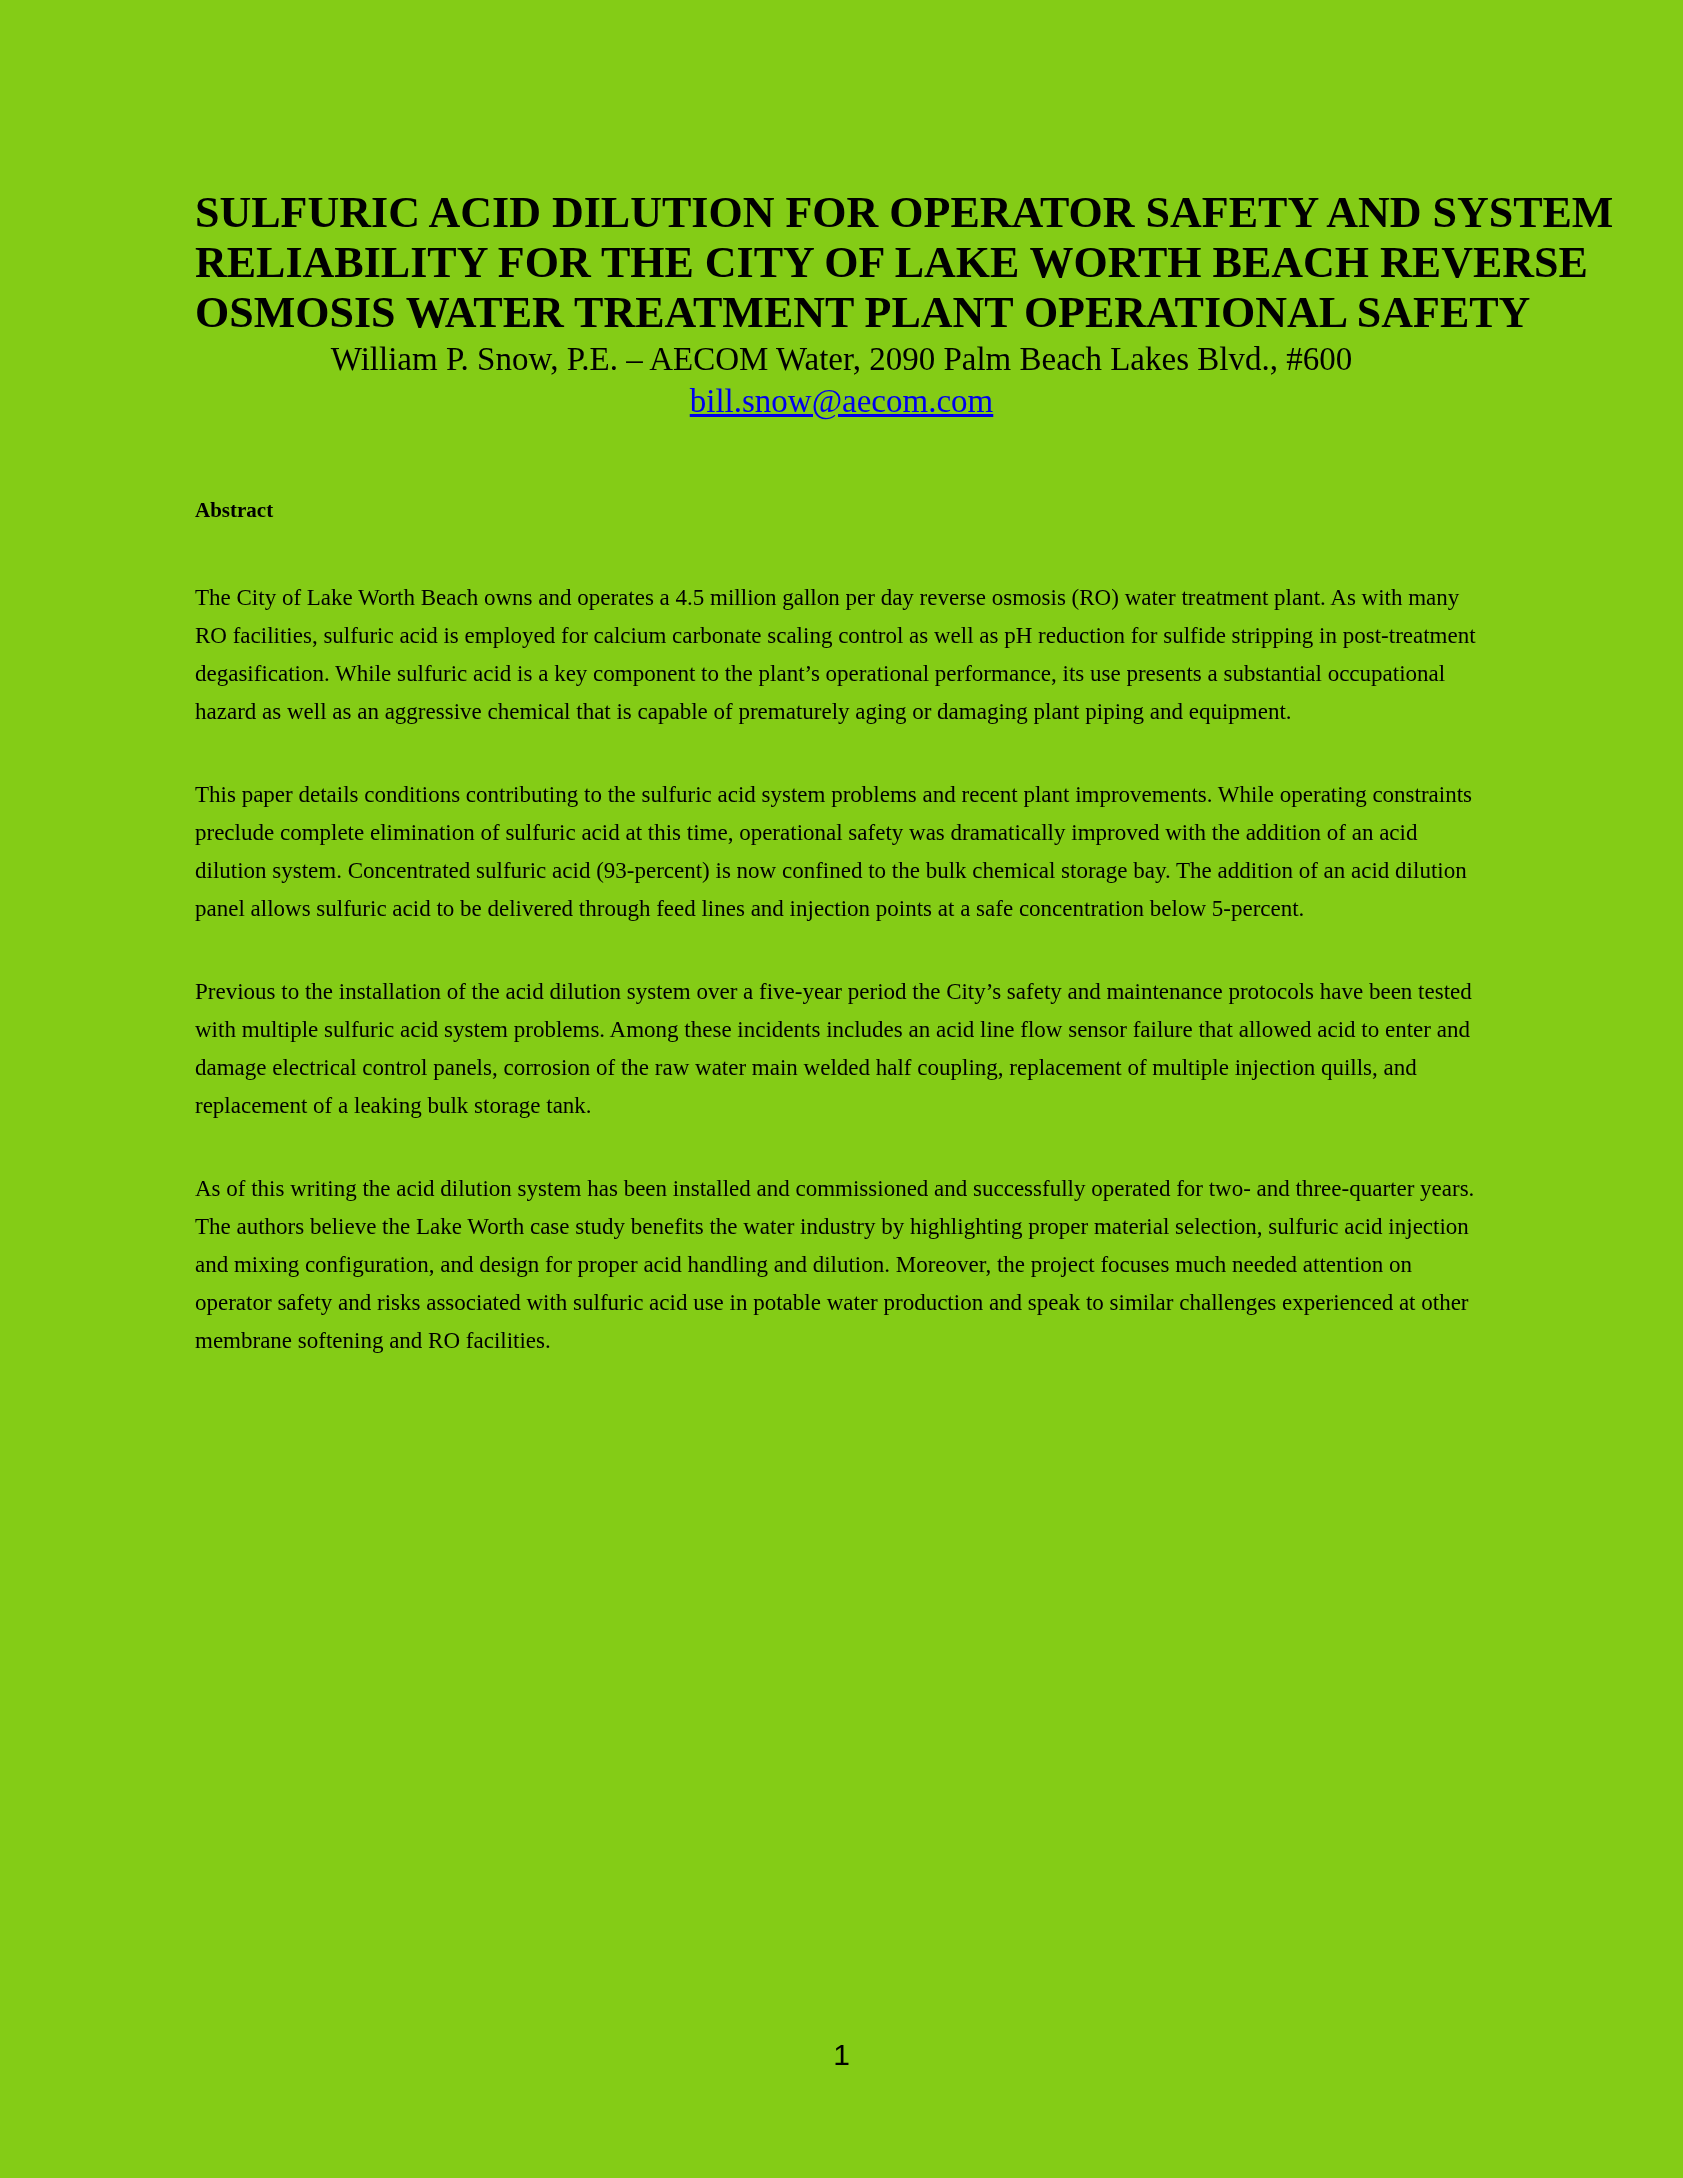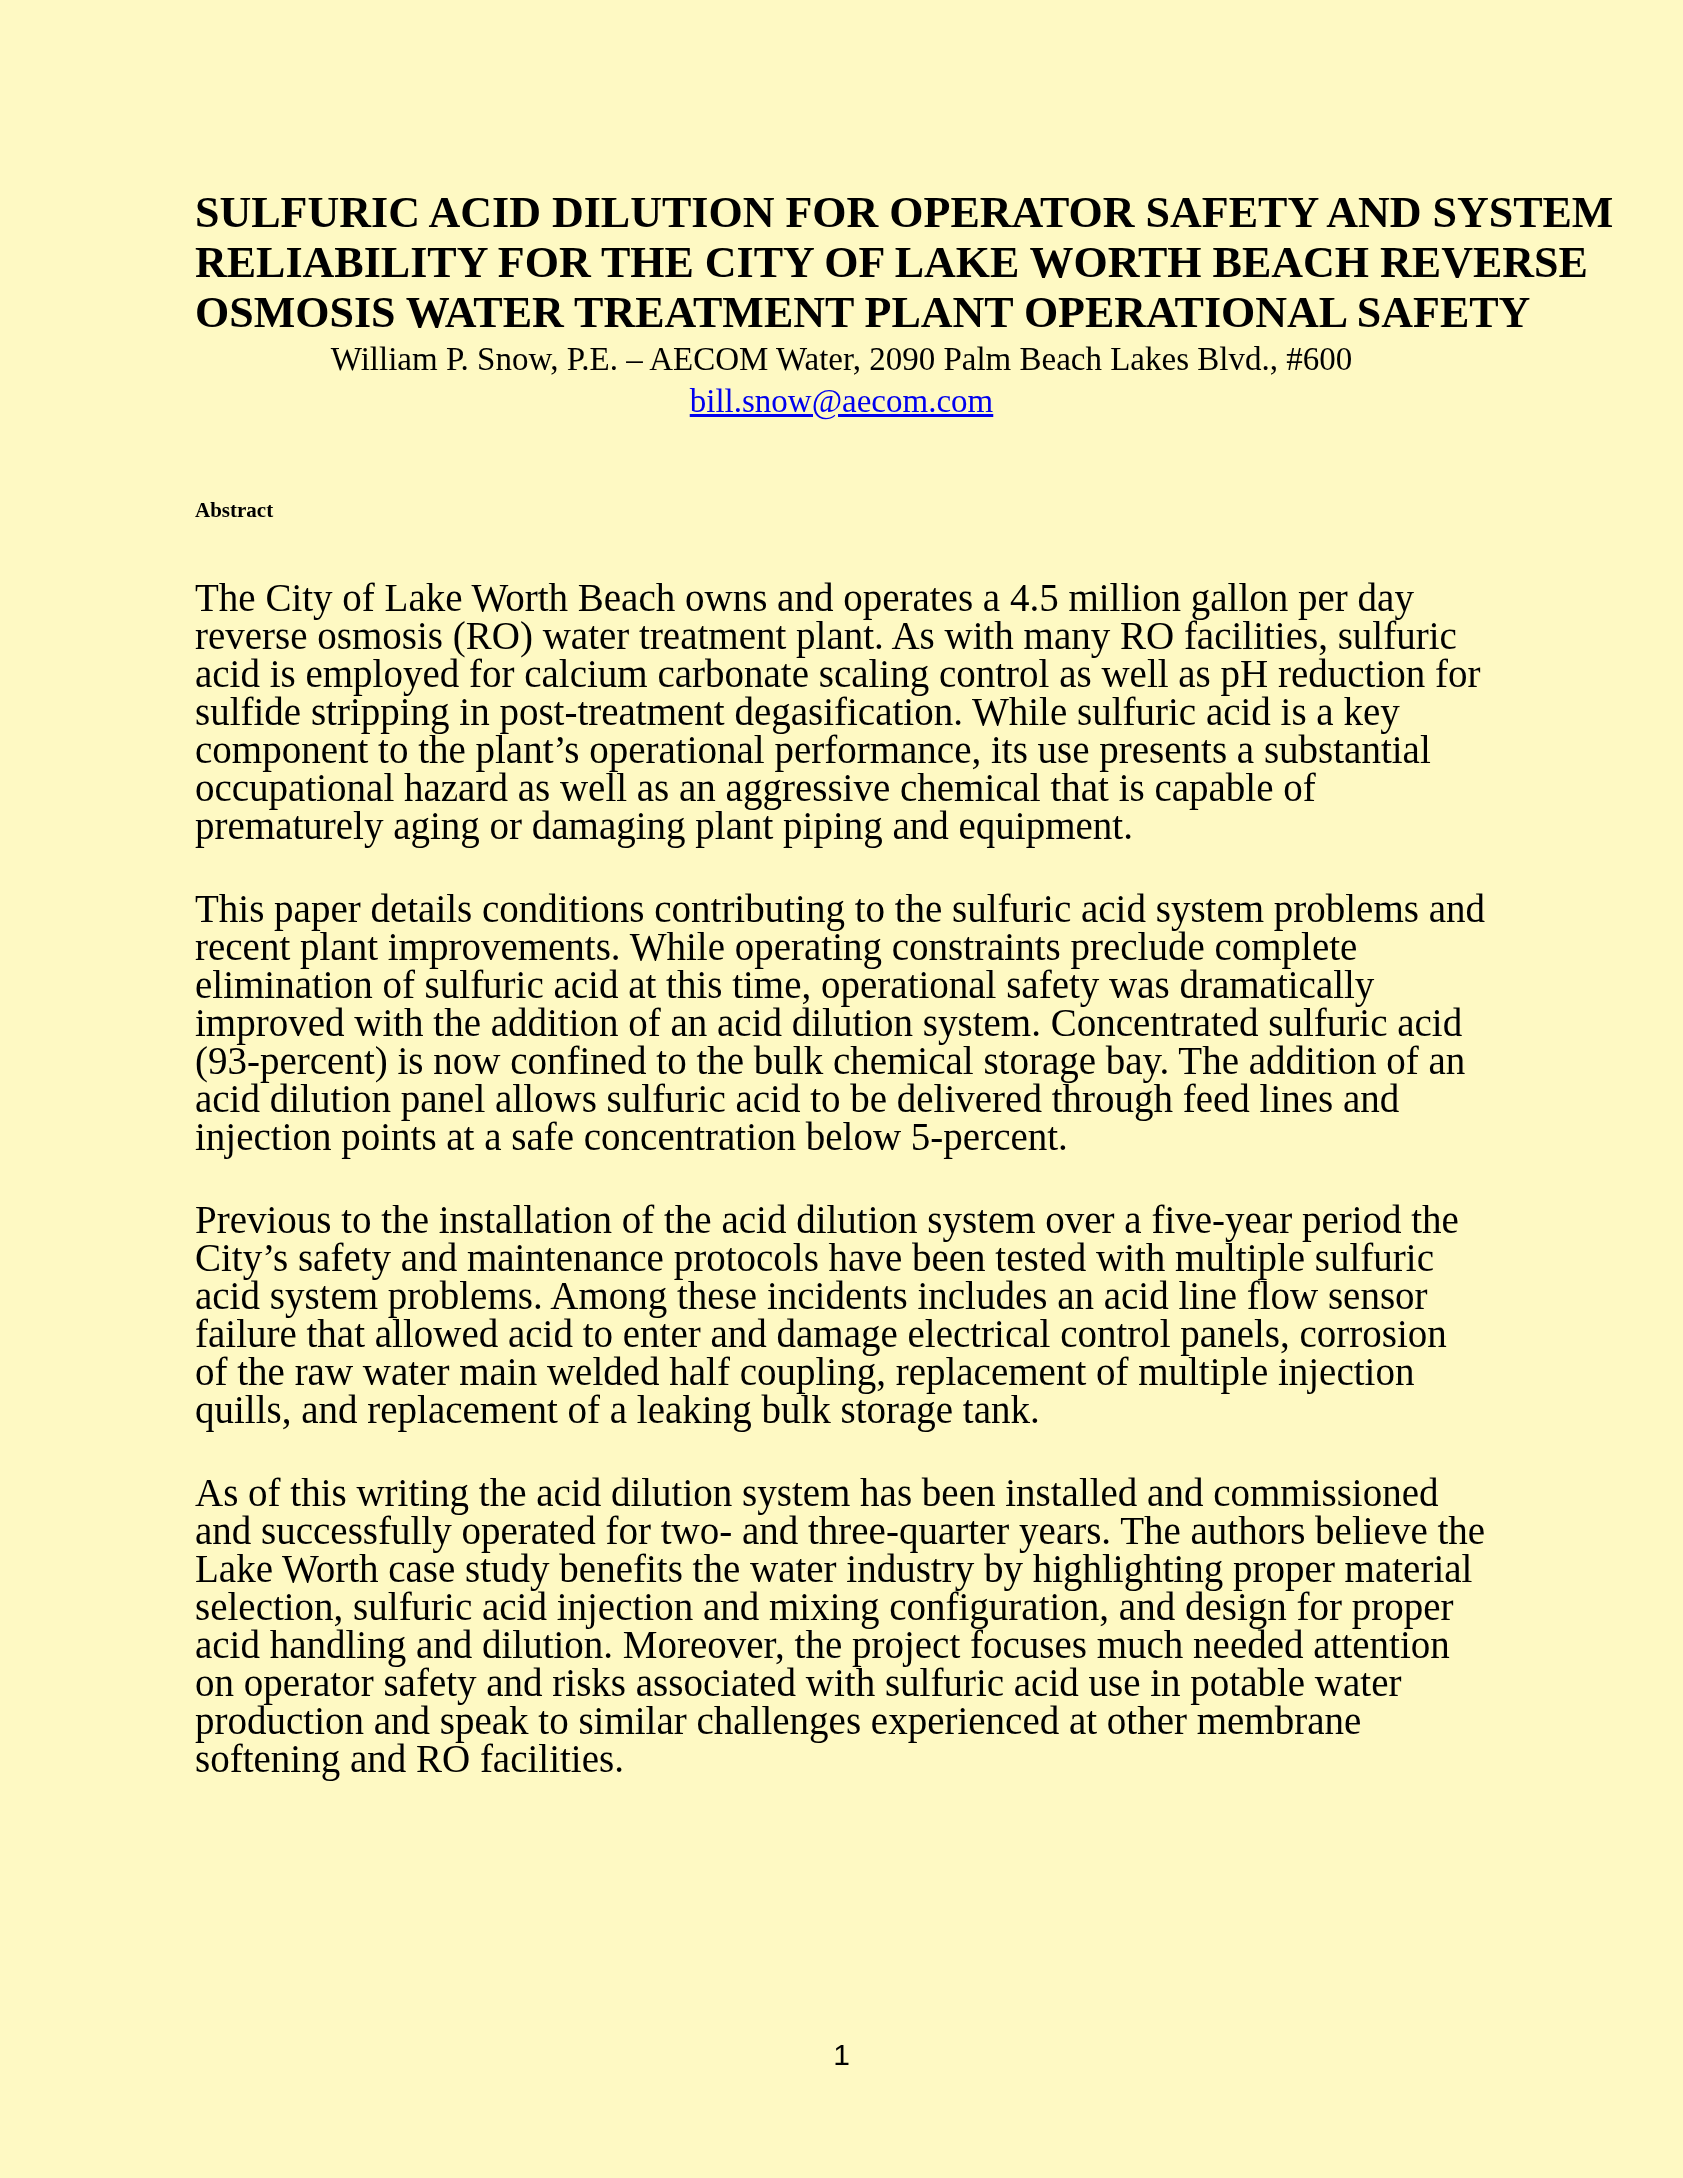--- a/index.html
+++ b/index.html
@@ -4,21 +4,21 @@
 <style>
   html, body {
     margin: 0;
     padding: 0;
     background: #ffffff;
   }
   .page {
     position: relative;
     width: 1683px;
     height: 2178px;
-    background: #fef9c3;
+    background: #84cc16;
     box-sizing: border-box;
     padding: 0 195px;
     color: #000000;
     font-family: "Liberation Serif", serif;
     overflow: hidden;
   }
   .paper-title {
     margin: 188px 0 0 0;
     font-size: 44px;
     line-height: 50px;
@@ -45,21 +45,21 @@
   }
   .abstract-heading {
     margin: 69px 0 0 0;
     font-size: 21px;
     line-height: 38px;
     font-weight: bold;
     text-align: left;
   }
   p.body-paragraph {
     margin: 45px 0 0 0;
-    font-size: 39px;
+    font-size: 23px;
     line-height: 38px;
     text-align: left;
     max-width: 1293px;
   }
   p.body-paragraph.first {
     margin-top: 50px;
   }
   .page-number {
     position: absolute;
     top: 2037px;

